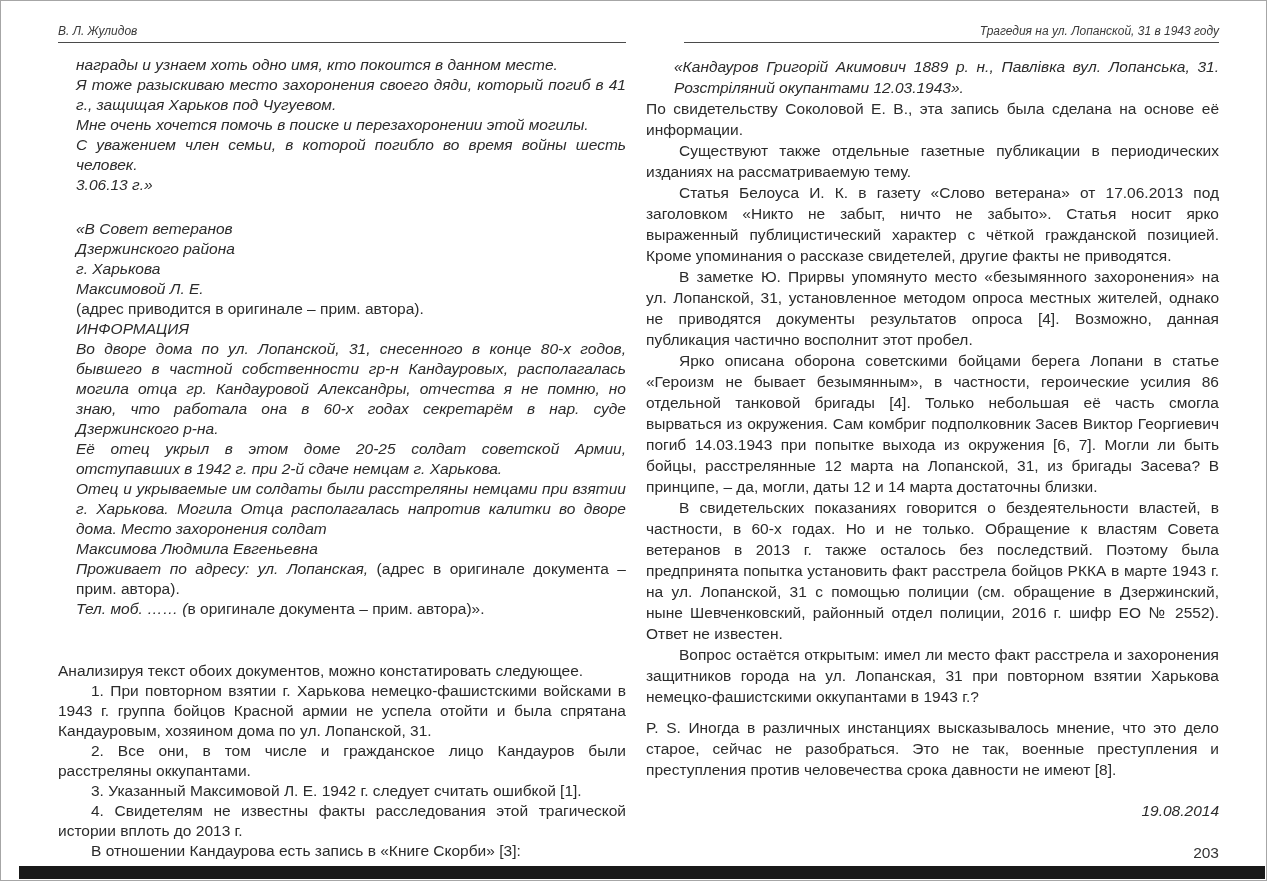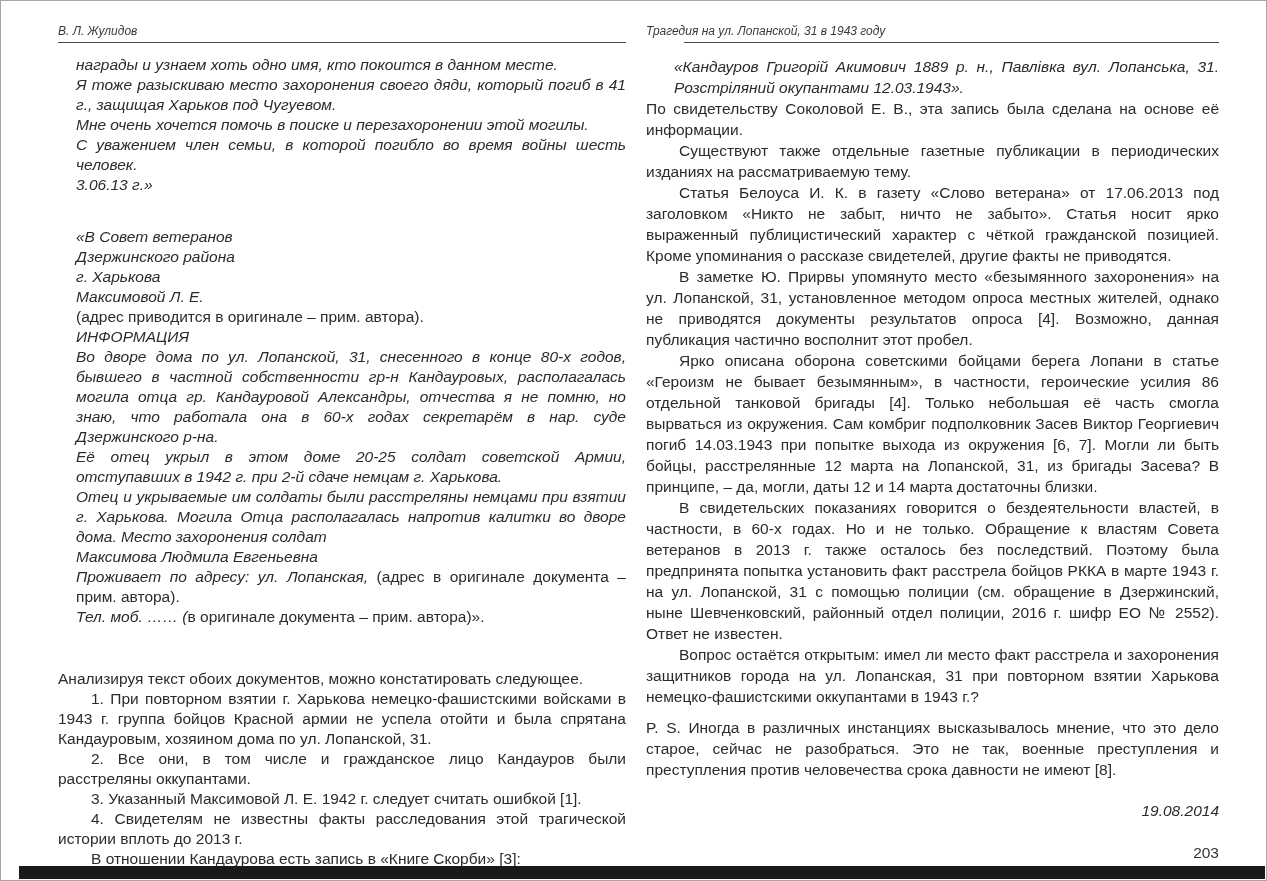--- a/index.html
+++ b/index.html
@@ -30,21 +30,21 @@
   .page-right { left: 645px; width: 573px; }
 
   .running-head {
     height: 17px;
     font-size: 12px;
     line-height: 17px;
     font-style: italic;
     color: #3a3a3a;
     white-space: nowrap;
   }
-  .running-head.rh-right { }
+  .running-head.rh-right { text-align: right; }
   .rh-rule {
     border-top: 1.5px solid var(--rule, #4a4a4a);
     height: 0;
     margin-top: 2px;
   }
   .page-right .rh-rule { margin-left: 38px; }
 
   .content {
     margin-top: 12px;
     font-size: 15.5px;
@@ -90,21 +90,21 @@
     <div class="running-head rh-left">
       <span>В. Л. Жулидов</span>
     </div>
     <div class="rh-rule"></div>
     <div class="content">
         <p class="blk quote"><span class="it">награды и узнаем хоть одно имя, кто покоится в данном месте.</span></p>
         <p class="blk quote"><span class="it">Я тоже разыскиваю место захоронения своего дяди, который погиб в 41 г., защищая Харьков под Чугуевом.</span></p>
         <p class="blk quote"><span class="it">Мне очень хочется помочь в поиске и перезахоронении этой могилы.</span></p>
         <p class="blk quote"><span class="it">С уважением член семьи, в которой погибло во время войны шесть человек.</span></p>
         <p class="blk quote"><span class="it">3.06.13 г.»</span></p>
-        <p class="blk quote" style="margin-top: 32px;"><span class="it">«В Совет ветеранов</span></p>
+        <p class="blk quote" style="margin-top: 24px;"><span class="it">«В Совет ветеранов</span></p>
         <p class="blk quote"><span class="it">Дзержинского района</span></p>
         <p class="blk quote"><span class="it">г. Харькова</span></p>
         <p class="blk quote"><span class="it">Максимовой Л. Е.</span></p>
         <p class="blk quote"><span class="rg">(адрес приводится в оригинале – прим. автора).</span></p>
         <p class="blk quote"><span class="it">ИНФОРМАЦИЯ</span></p>
         <p class="blk quote"><span class="it">Во дворе дома по ул. Лопанской, 31, снесенного в конце 80-х годов, бывшего в частной собственности гр-н Кандауровых, располагалась могила отца гр. Кандауровой Александры, отчества я не помню, но знаю, что работала она в 60-х годах секретарём в нар. суде Дзержинского р-на.</span></p>
         <p class="blk quote"><span class="it">Её отец укрыл в этом доме 20-25 солдат советской Армии, отступавших в 1942 г. при 2-й сдаче немцам г. Харькова.</span></p>
         <p class="blk quote"><span class="it">Отец и укрываемые им солдаты были расстреляны немцами при взятии г. Харькова. Могила Отца располагалась напротив калитки во дворе дома. Место захоронения солдат</span></p>
         <p class="blk quote"><span class="it">Максимова Людмила Евгеньевна</span></p>
         <p class="blk quote"><span class="it">Проживает по адресу: ул. Лопанская, </span><span class="rg">(адрес в оригинале документа – прим. автора).</span></p>

